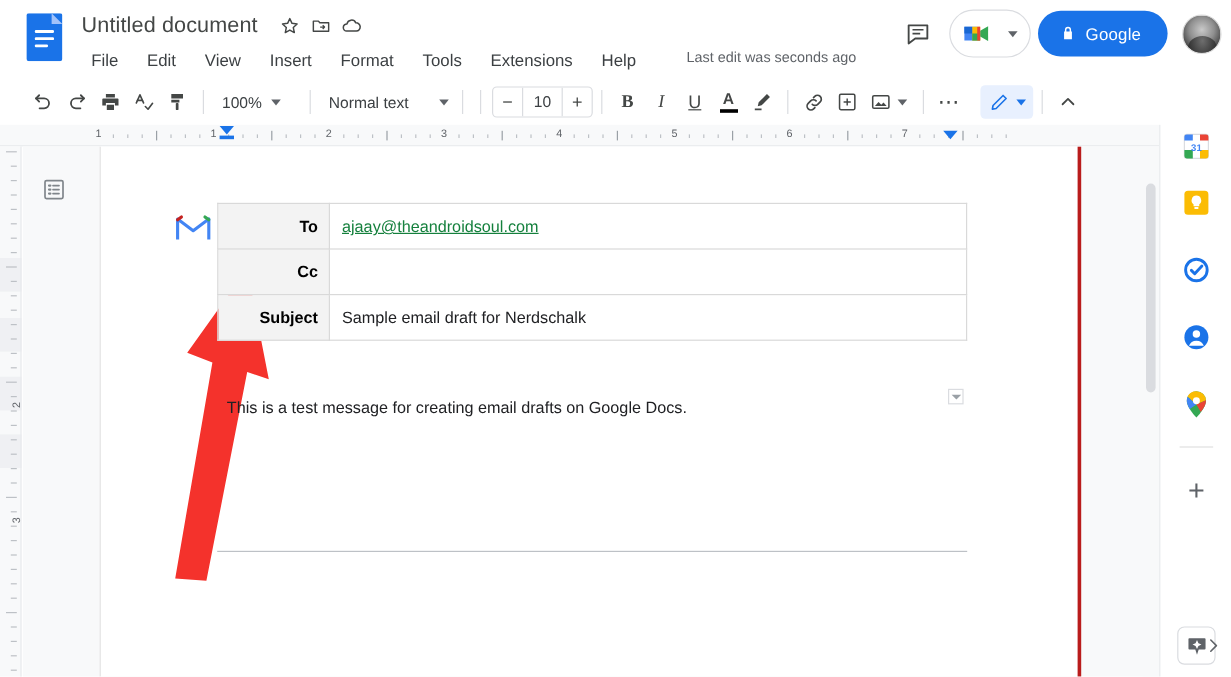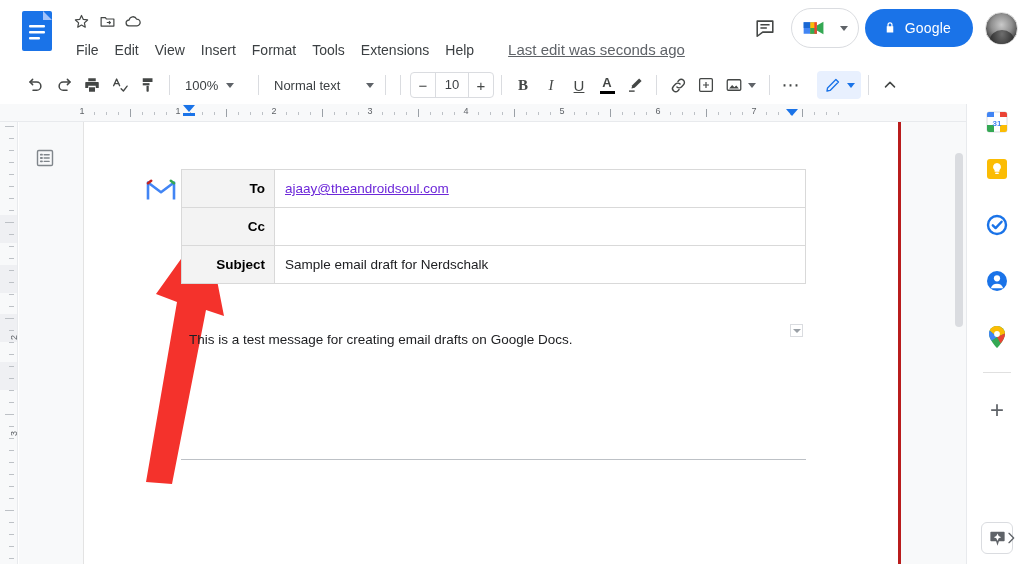--- a/index.html
+++ b/index.html
@@ -22,28 +22,28 @@
   .title-row {
     position: absolute; left: 68px; top: 8px; display: flex; align-items: center; gap: 0px;
   }
   .doc-title {
     font-size: 18px; color: #444746; letter-spacing: .1px; padding-right: 14px;
     font-weight: 400; line-height: 26px; white-space: nowrap;
   }
   .hdr-icon { width: 26px; height: 26px; display: flex; align-items: center; justify-content: center; cursor: pointer; border-radius: 50%; }
 
   .menu-row {
-    position: absolute; left: 68px; top: 38px; display: flex; align-items: center; gap: 0px;
+    position: absolute; left: 68px; top: 38px; display: flex; align-items: flex-start; gap: 8px;
   }
   .menu-item {
     font-size: 14px; color: #3c4043; padding: 2px 8px; border-radius: 4px; cursor: pointer;
     line-height: 20px; white-space: nowrap;
   }
   .last-edit {
-    font-size: 15px; color: #5f6368; margin-left: 26px; text-decoration: underline;
+    font-size: 12px; color: #5f6368; margin-left: 26px; 
     cursor: pointer; white-space: nowrap; line-height: 20px;
   }
 
   .hdr-right { position: absolute; right: 8px; top: 8px; display: flex; align-items: center; gap: 6px; }
   .comment-btn {
     width: 40px; height: 40px; border-radius: 50%; display: flex; align-items: center; justify-content: center;
     cursor: pointer;
   }
   .meet-pill {
     display: flex; align-items: center; gap: 2px; height: 40px; padding: 0 10px 0 10px;
@@ -157,21 +157,21 @@
   }
   .email-table td {
     border: 1px solid #d9d9d9; height: 38px; vertical-align: middle;
     font-size: 13.5px; color: #202124;
   }
   .email-table td.lbl {
     width: 93px; background: #f3f3f3; text-align: right; padding-right: 9px;
     font-weight: 700; color: #000;
   }
   .email-table td.val { padding-left: 10px; background: #fff; }
-  .email-link { color: #6d28d9; text-decoration: underline; cursor: pointer; }
+  .email-link { color: #15803d; text-decoration: underline; cursor: pointer; }
 
   .body-text {
     position: absolute; left: 105px; top: 210px; font-size: 13.5px; color: #202124;
     white-space: nowrap;
   }
   .table-handle {
     position: absolute; left: 706px; top: 202px; width: 13px; height: 13px;
     border: 1px solid #dadce0; background: #fff; display: flex;
     align-items: center; justify-content: center; cursor: pointer;
   }
@@ -229,20 +229,21 @@
       <svg width="30" height="40" viewBox="0 0 30 40">
         <rect x="0" y="0" width="30" height="40" rx="2" fill="#1a73e8"></rect>
         <path d="M21 0 L30 9 L21 9 Z" fill="#a1c2fa"></path>
         <rect x="7" y="14" width="16" height="2.4" rx="1" fill="#fff"></rect>
         <rect x="7" y="20" width="16" height="2.4" rx="1" fill="#fff"></rect>
         <rect x="7" y="26" width="11" height="2.4" rx="1" fill="#fff"></rect>
       </svg>
     </div>
 
     <div class="title-row">
+      <div class="doc-title">Untitled document</div>
 
       <div class="hdr-icon">
         <svg width="17" height="17" viewBox="0 0 24 24" fill="none" stroke="#444746" stroke-width="1.7" stroke-linejoin="round">
           <path d="M12 3.5l2.6 5.6 6 .7-4.5 4.2 1.2 6-5.3-3-5.3 3 1.2-6L3.4 9.8l6-.7z"></path>
         </svg>
       </div>
 
       <div class="hdr-icon">
         <svg width="17" height="17" viewBox="0 0 24 24" fill="none" stroke="#444746" stroke-width="1.7" stroke-linejoin="round">
           <path d="M3 6.5h6l1.6 2H21v10H3z"></path>

